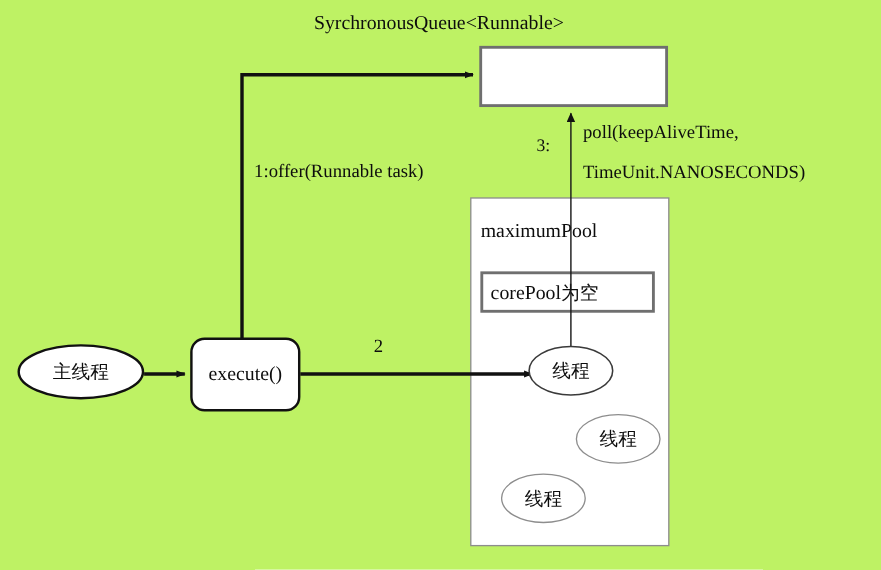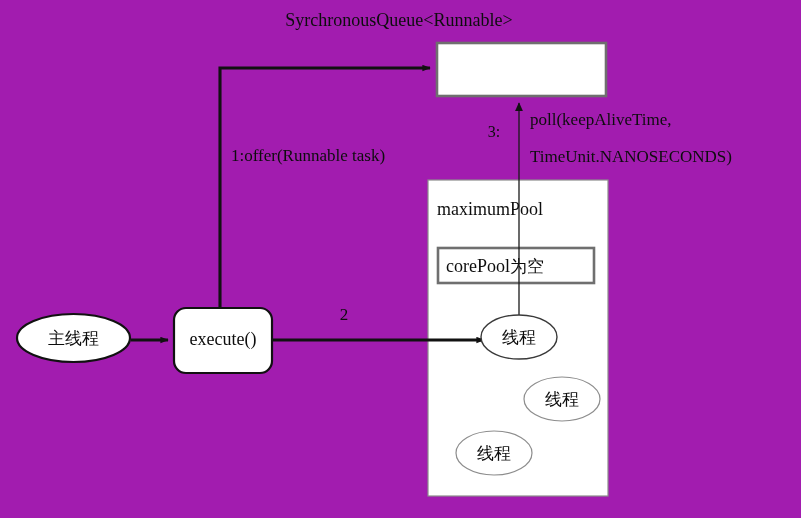--- a/index.html
+++ b/index.html
@@ -10,21 +10,21 @@
   body {
     width: 801px;
     height: 518px;
     overflow: hidden;
     font-family: "Liberation Serif", "DejaVu Serif", serif;
   }
   #diagram-root {
     position: relative;
     width: 801px;
     height: 518px;
-    background: #a21caf;
+    background: #bef264;
   }
   svg#diagram {
     display: block;
     width: 801px;
     height: 518px;
   }
   .node-shape-dark {
     fill: #ffffff;
     stroke: #111111;
     stroke-width: 2.2;

